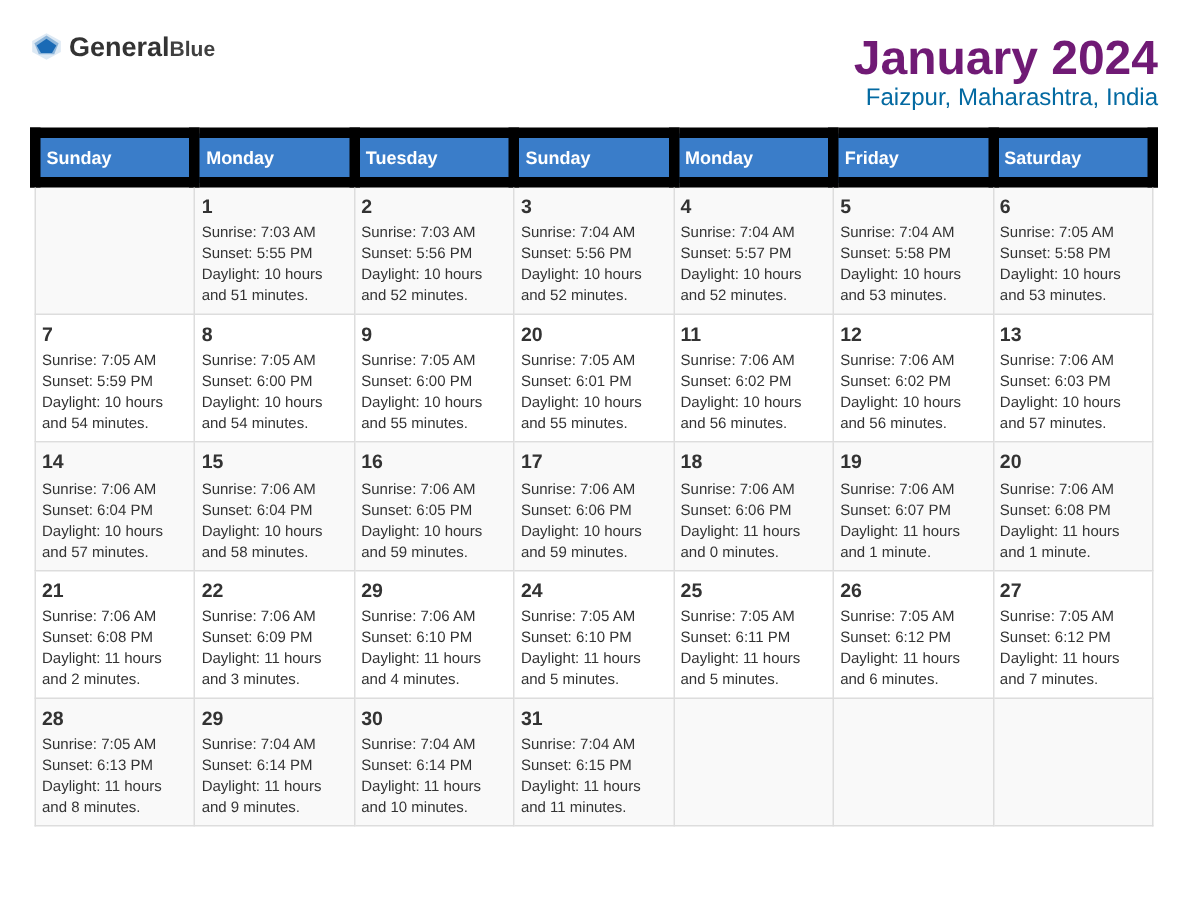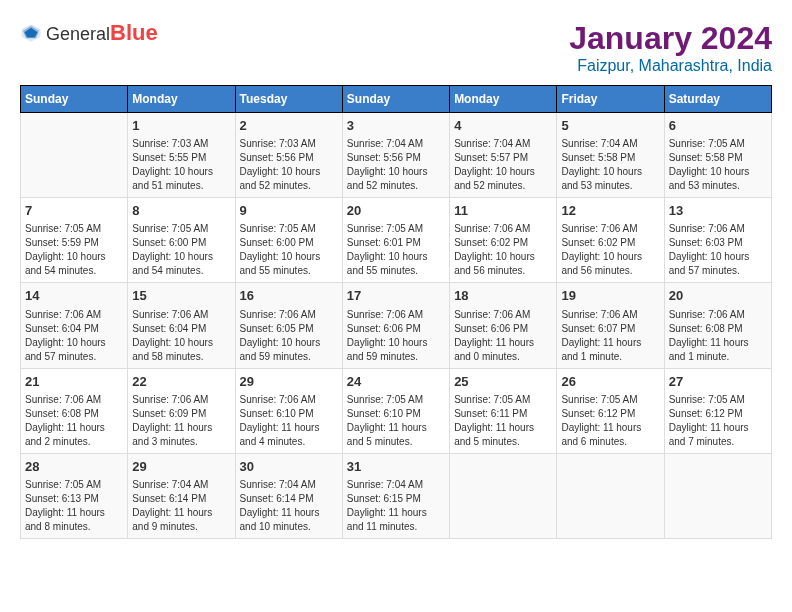--- a/index.html
+++ b/index.html
@@ -16,28 +16,28 @@
       align-items: flex-start;
       margin-bottom: 10px;
     }
     .logo {
       display: flex;
       align-items: center;
       gap: 4px;
     }
     .logo-text-general {
       font-size: 18px;
-      font-weight: normal;
+      font-weight: bold;
       color: #333;
       text-align: center;
     }
     .logo-text-blue {
-      font-size: 22px;
-      font-weight: bold;
-      color: #ef4444;
+      font-size: 14px;
+      font-weight: bold;
+      color: #404040;
     }
     .logo-icon {
       width: 22px;
       height: 22px;
     }
     .title-area {
       text-align: right;
     }
     .title-main {
       font-size: 32px;
@@ -53,21 +53,21 @@
       border-collapse: collapse;
       font-size: 11px;
     }
     thead tr th {
       background-color: #3a7dc9;
       color: #fff;
       padding: 6px 4px;
       text-align: left;
       font-size: 12px;
       font-weight: bold;
-      border: 1px solid #000000;
+      border: 7px solid #000000;
     }
     tbody tr td {
       vertical-align: top;
       padding: 4px 4px;
       border: 1px solid #ddd;
       min-height: 70px;
       background: #fff;
       color: #333;
       font-size: 10.5px;
       line-height: 1.4;

